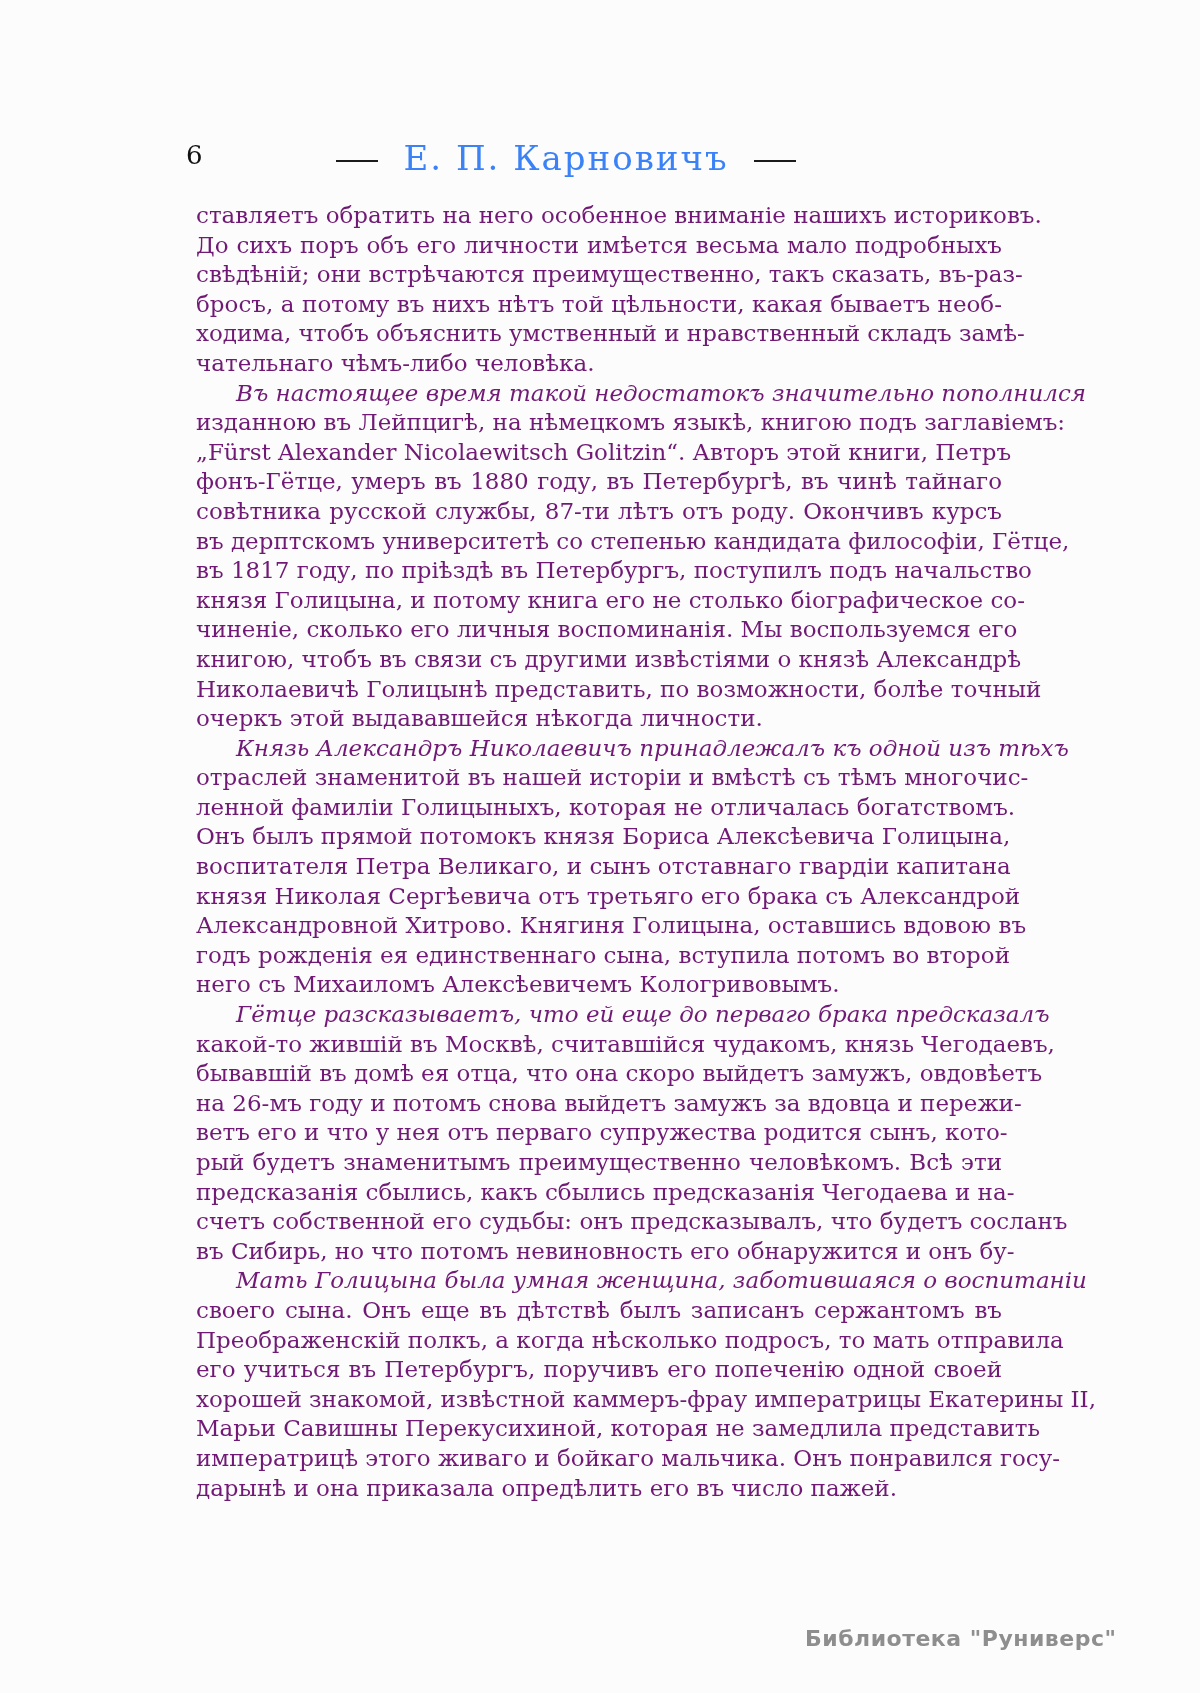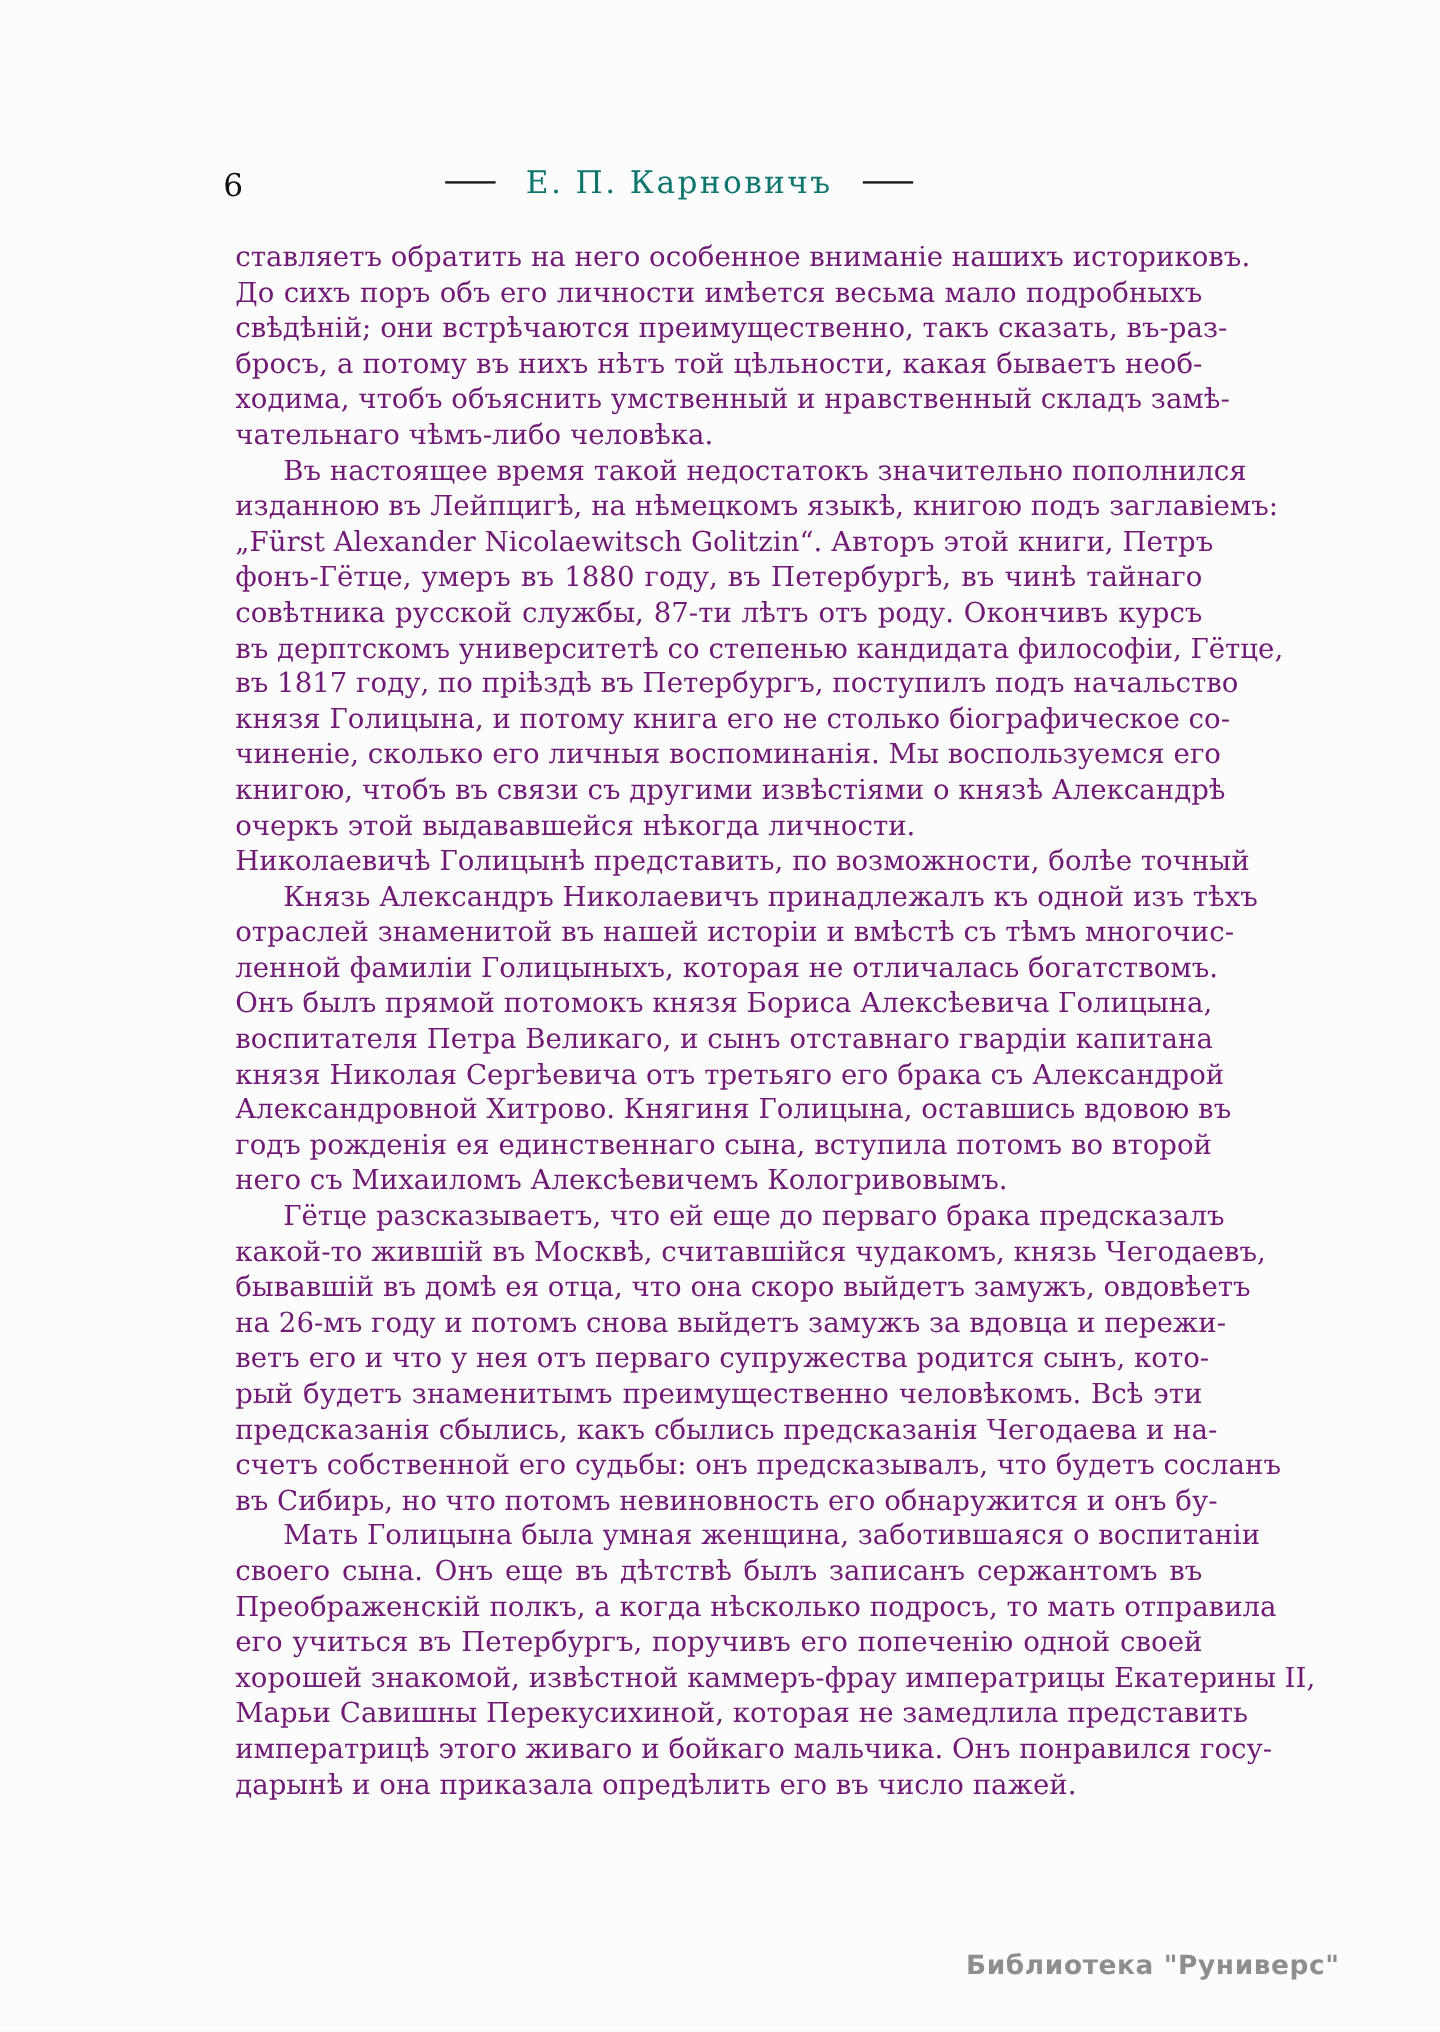--- a/index.html
+++ b/index.html
@@ -24,23 +24,23 @@
   }
   .running-head {
     position: absolute;
     left: 196px;
     top: 138px;
     width: 740px;
     text-align: center;
     white-space: nowrap;
   }
   .running-head .author {
-    font-size: 26px;
+    font-size: 34px;
     letter-spacing: 2px;
-    color: #0f766e;
+    color: #3b82f6;
     text-align: right;
   }
   .rule {
     display: inline-block;
     width: 42px;
     height: 2px;
     background: #1b1b1b;
     vertical-align: 8px;
     margin: 0 20px;
   }
@@ -59,20 +59,21 @@
     text-align: justify;
     text-align-last: justify;
     text-justify: inter-word;
     color: #701a75;
   }
   .line.end {
     text-align-last: left;
   }
   .line.indent {
     text-indent: 40px;
+    font-style: italic;
   }
   
   .watermark {
     position: absolute;
     left: 805px;
     top: 1626px;
     font-family: "DejaVu Sans", sans-serif;
     font-weight: bold;
     font-size: 22px;
     color: #8e8e8e;
@@ -102,22 +103,22 @@
       <div class="line indent">Въ настоящее время такой недостатокъ значительно пополнился</div>
       <div class="line">изданною въ Лейпцигѣ, на нѣмецкомъ языкѣ, книгою подъ заглавіемъ:</div>
       <div class="line">„Fürst Alexander Nicolaewitsch Golitzin“. Авторъ этой книги, Петръ</div>
       <div class="line">фонъ-Гётце, умеръ въ 1880 году, въ Петербургѣ, въ чинѣ тайнаго</div>
       <div class="line">совѣтника русской службы, 87-ти лѣтъ отъ роду. Окончивъ курсъ</div>
       <div class="line">въ дерптскомъ университетѣ со степенью кандидата философіи, Гётце,</div>
       <div class="line">въ 1817 году, по пріѣздѣ въ Петербургъ, поступилъ подъ начальство</div>
       <div class="line">князя Голицына, и потому книга его не столько біографическое со-</div>
       <div class="line">чиненіе, сколько его личныя воспоминанія. Мы воспользуемся его</div>
       <div class="line">книгою, чтобъ въ связи съ другими извѣстіями о князѣ Александрѣ</div>
+      <div class="line">Николаевичѣ Голицынѣ представить, по возможности, болѣе точный</div>
       <div class="line end">очеркъ этой выдававшейся нѣкогда личности.</div>
-      <div class="line">Николаевичѣ Голицынѣ представить, по возможности, болѣе точный</div>
       <div class="line indent">Князь Александръ Николаевичъ принадлежалъ къ одной изъ тѣхъ</div>
       <div class="line">отраслей знаменитой въ нашей исторіи и вмѣстѣ съ тѣмъ многочис-</div>
       <div class="line">ленной фамиліи Голицыныхъ, которая не отличалась богатствомъ.</div>
       <div class="line">Онъ былъ прямой потомокъ князя Бориса Алексѣевича Голицына,</div>
       <div class="line">воспитателя Петра Великаго, и сынъ отставнаго гвардіи капитана</div>
       <div class="line">князя Николая Сергѣевича отъ третьяго его брака съ Александрой</div>
       <div class="line">Александровной Хитрово. Княгиня Голицына, оставшись вдовою въ</div>
       <div class="line">годъ рожденія ея единственнаго сына, вступила потомъ во второй</div>
       <div class="line end">него съ Михаиломъ Алексѣевичемъ Кологривовымъ.</div>
       <div class="line indent">Гётце разсказываетъ, что ей еще до перваго брака предсказалъ</div>

